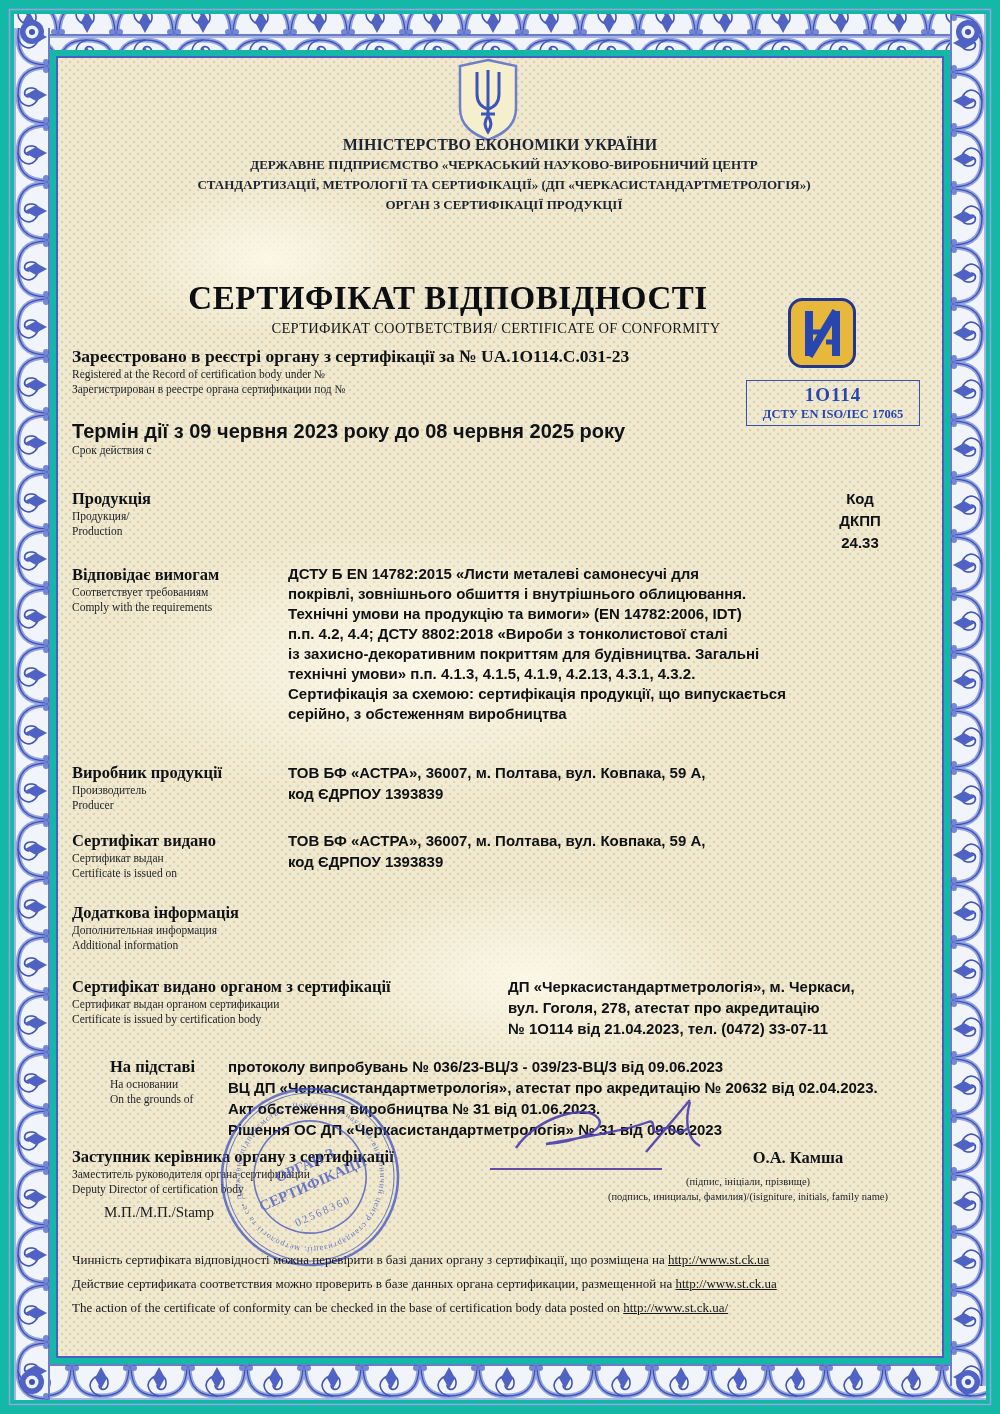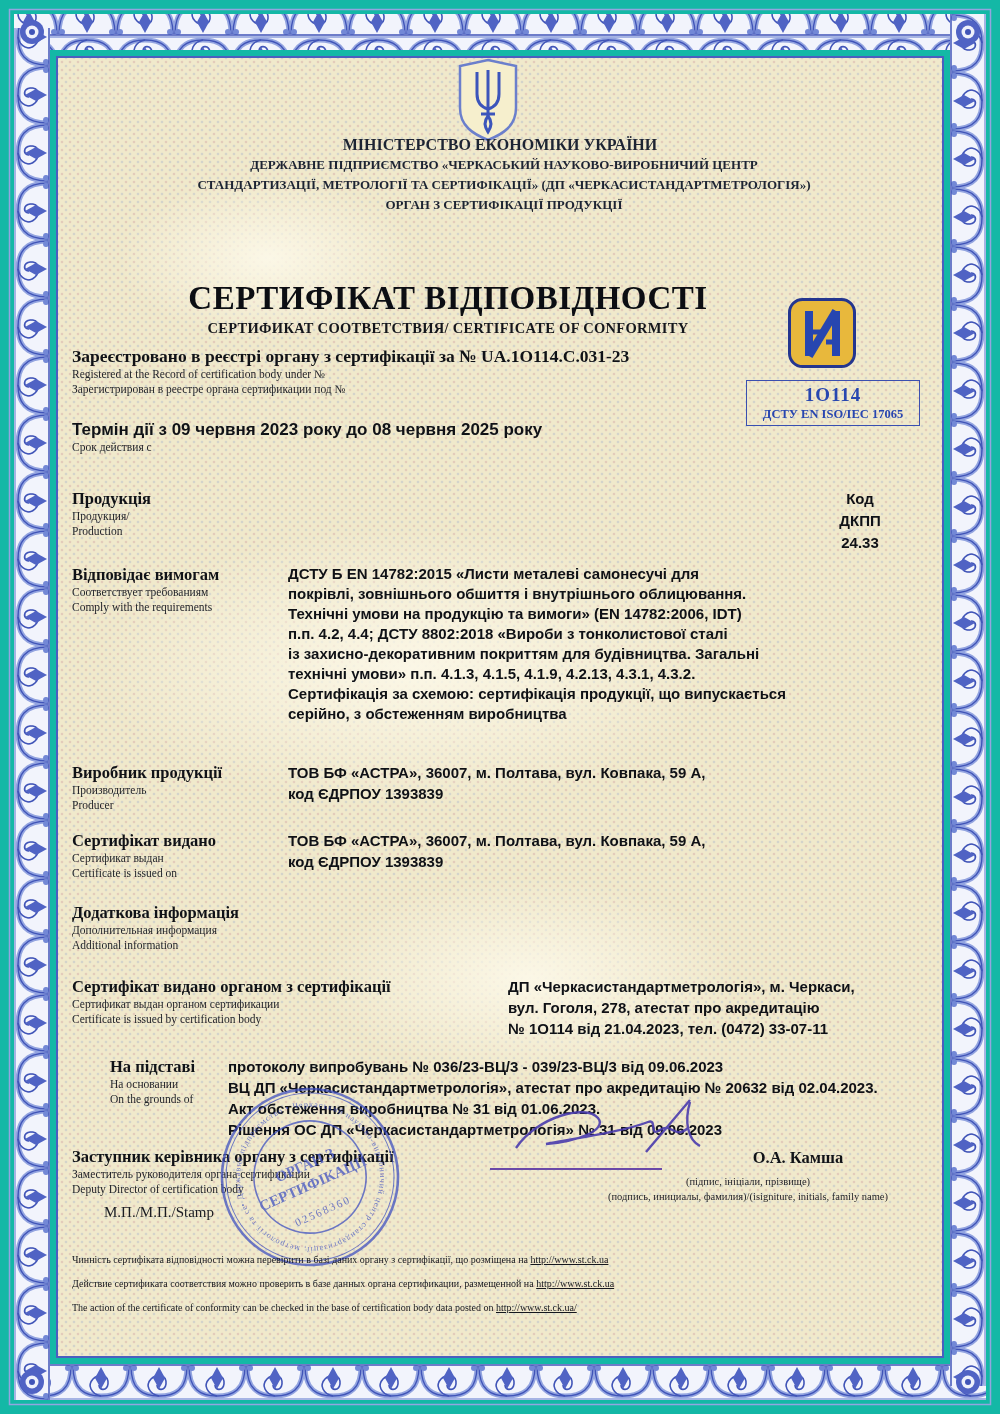--- a/index.html
+++ b/index.html
@@ -15,36 +15,36 @@
            radial-gradient(rgba(188,118,142,.26) 1px, rgba(188,118,142,0) 1.7px),
            radial-gradient(rgba(110,132,204,.22) 1px, rgba(110,132,204,0) 1.7px);
          background-size:8px 8px,8px 8px;
          background-position:0 0,4px 4px;}
   .blob{position:absolute;border-radius:50%;
         background:radial-gradient(closest-side, rgba(252,248,232,.95), rgba(252,248,232,0));}
   .ministry{font-weight:700;color:#1d2433;}
   .h16{font-size:16px;line-height:21px;}
   .h15{font-size:13px;line-height:20px;padding-left:8px;}
   .title{font-size:33px;font-weight:700;letter-spacing:.5px;color:#0c0e13;}
-  .subtitle{font-size:14.5px;font-weight:700;color:#14161c;letter-spacing:.3px;}
+  .subtitle{font-size:14.5px;font-weight:400;color:#14161c;letter-spacing:.3px;padding-left:48px;}
   .reg-main{font-size:17.5px;font-weight:700;color:#101217;}
   .sub-s{font-size:11.5px;line-height:15px;color:#23252b;}
-  .term-main{font-family:"Liberation Sans",sans-serif;font-size:17px;font-weight:700;color:#101217;}
+  .term-main{font-family:"Liberation Sans",sans-serif;font-size:20px;font-weight:700;color:#101217;}
   .lbl-main{font-size:16.5px;font-weight:700;color:#101217;line-height:21px;}
   .val{font-family:"Liberation Sans",sans-serif;font-size:15px;font-weight:700;
        line-height:20px;color:#0f1116;white-space:pre-line;}
   .lh21{line-height:21px;}
   .lh22{line-height:22px;}
   .badge-box{border:1.5px solid #3b4fb0;text-align:center;color:#2746b0;}
   .badge-num{font-size:19px;font-weight:700;letter-spacing:1px;line-height:24px;padding-top:2px;}
   .badge-std{font-size:12.5px;font-weight:700;line-height:15px;}
   .sig-name{font-size:16.5px;font-weight:700;color:#101217;}
   .cap{font-size:10.5px;line-height:15px;color:#23252b;}
   .mp{font-size:15px;color:#1a1c22;}
-  .footer-line{font-size:10px;line-height:24px;color:#15171d;white-space:nowrap;}
+  .footer-line{font-size:13px;line-height:24px;color:#15171d;white-space:nowrap;}
   .lnk{color:#15171d;text-decoration:underline;cursor:pointer;}
   .sigline{border-bottom:2px solid #6a4aa8;}
   svg text{font-family:"Liberation Serif",serif;}
 </style>
 </head>
 <body>
 
 <div class="page">
 
   <svg class="abs" style="left:0;top:0" width="1000" height="1414" viewBox="0 0 1000 1414" aria-hidden="true">

